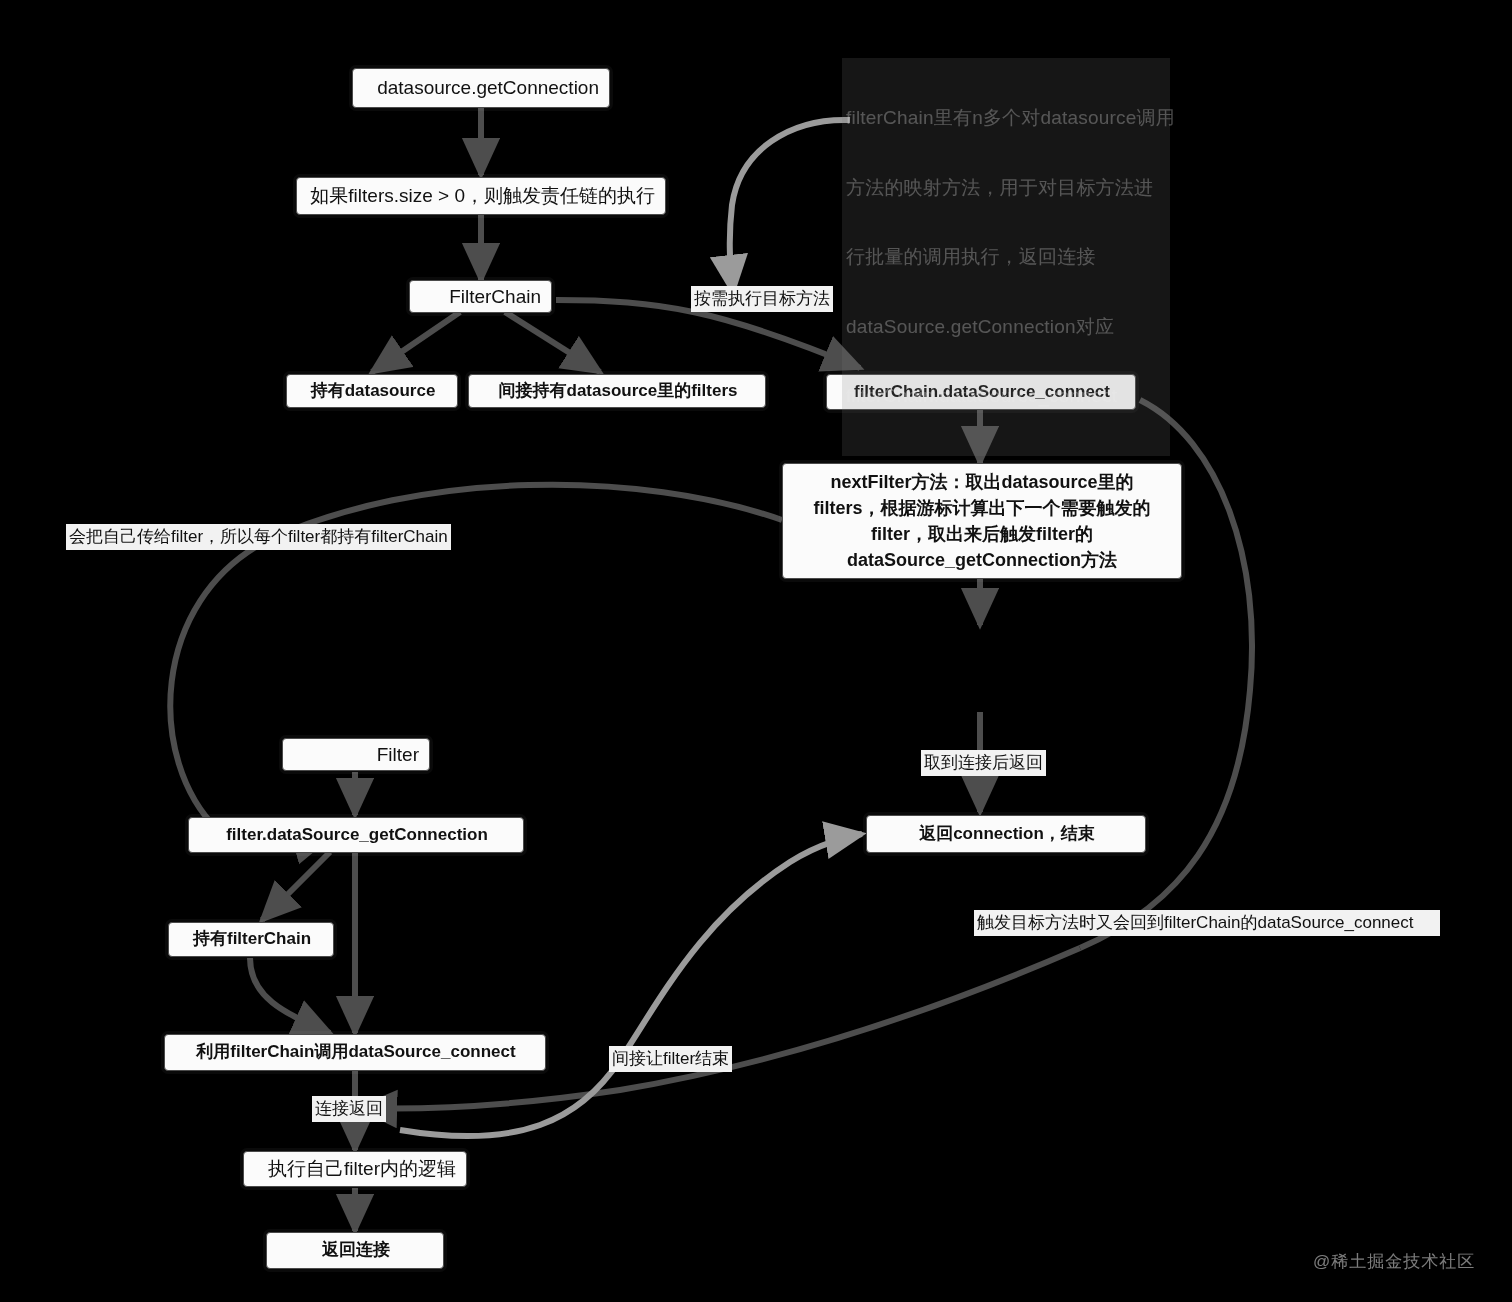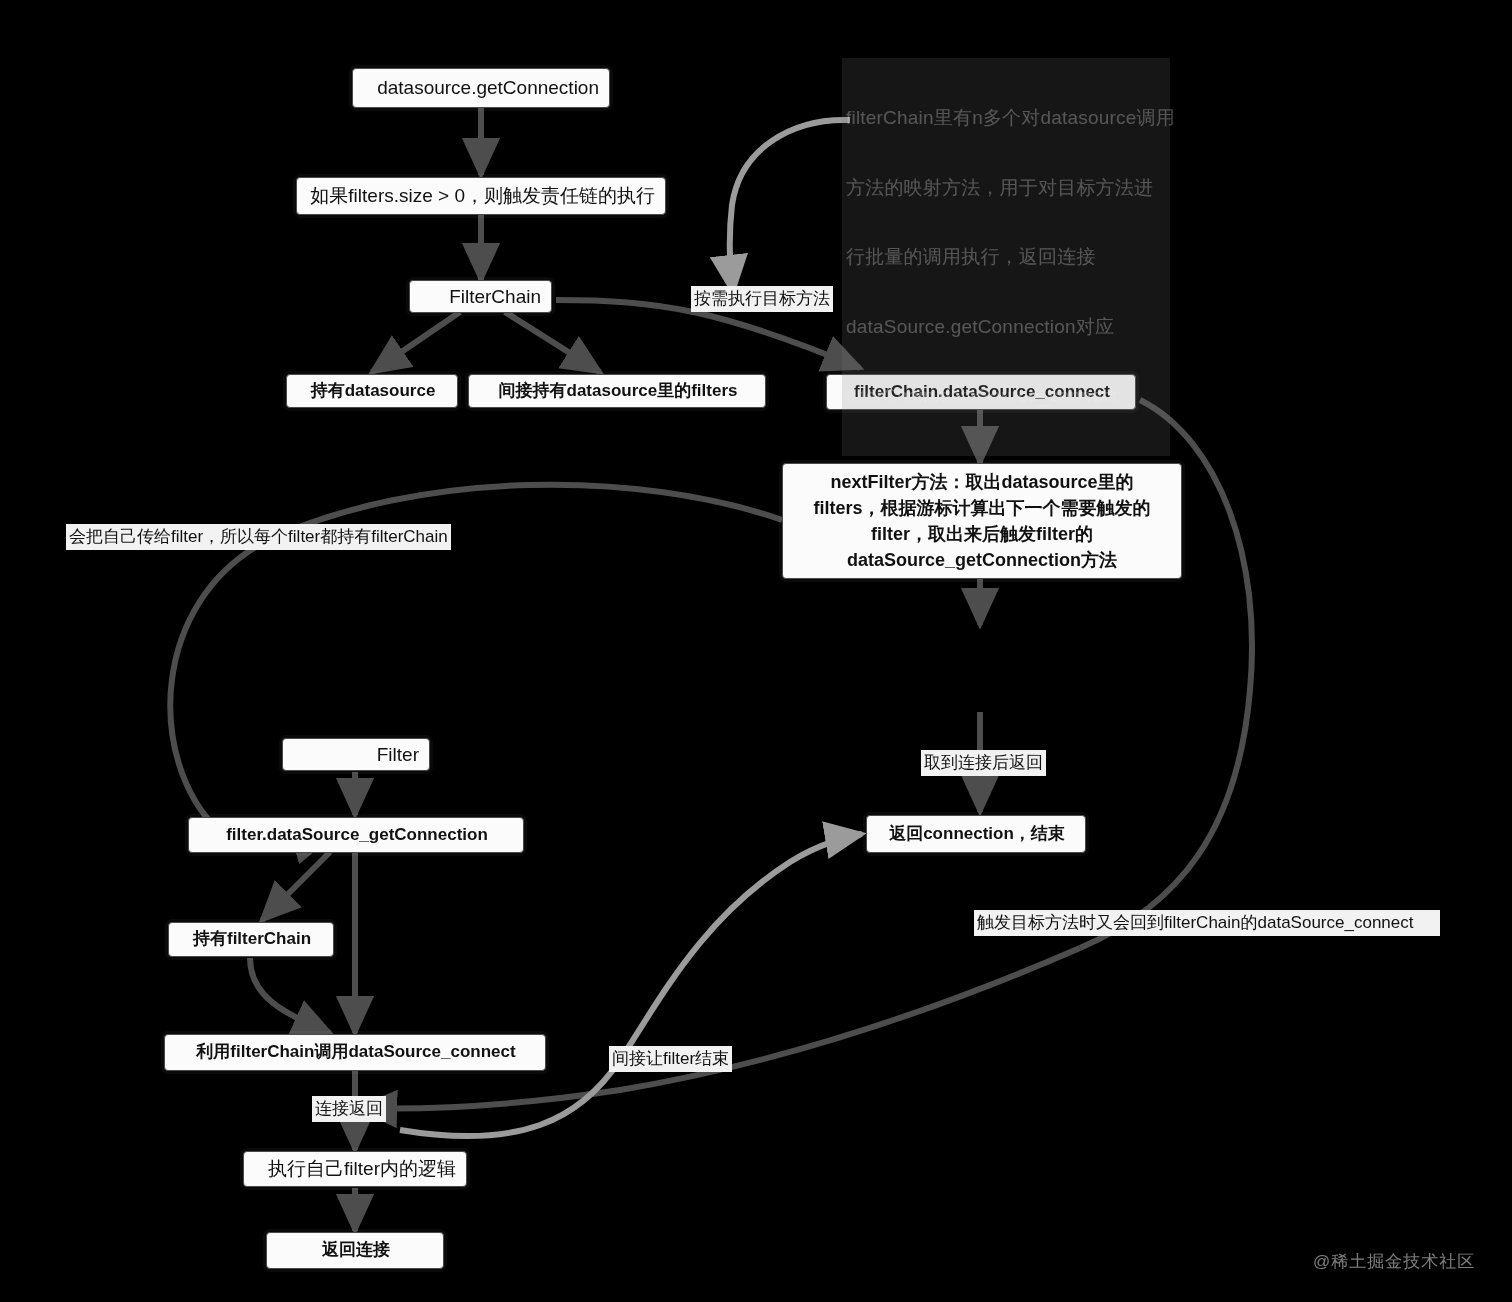--- a/index.html
+++ b/index.html
@@ -140,21 +140,21 @@
   </div>
 
   <div class="node multi" style="left:782px;top:463px;width:400px;height:116px;flex-direction:column;">
     <span>nextFilter方法：取出datasource里的</span>
     <span>filters，根据游标计算出下一个需要触发的</span>
     <span>filter，取出来后触发filter的</span>
     <span>dataSource_getConnection方法</span>
   </div>
 
 
-  <div class="node bold" style="left:866px;top:815px;width:220px;height:38px;">
+  <div class="node bold" style="left:866px;top:815px;width:280px;height:38px;">
     <span>返回connection，结束</span>
   </div>
 
   <div class="node plain" style="left:282px;top:738px;width:148px;height:33px;">
     <span>Filter</span>
   </div>
 
   <div class="node bold" style="left:188px;top:817px;width:336px;height:36px;">
     <span>filter.dataSource_getConnection</span>
   </div>

